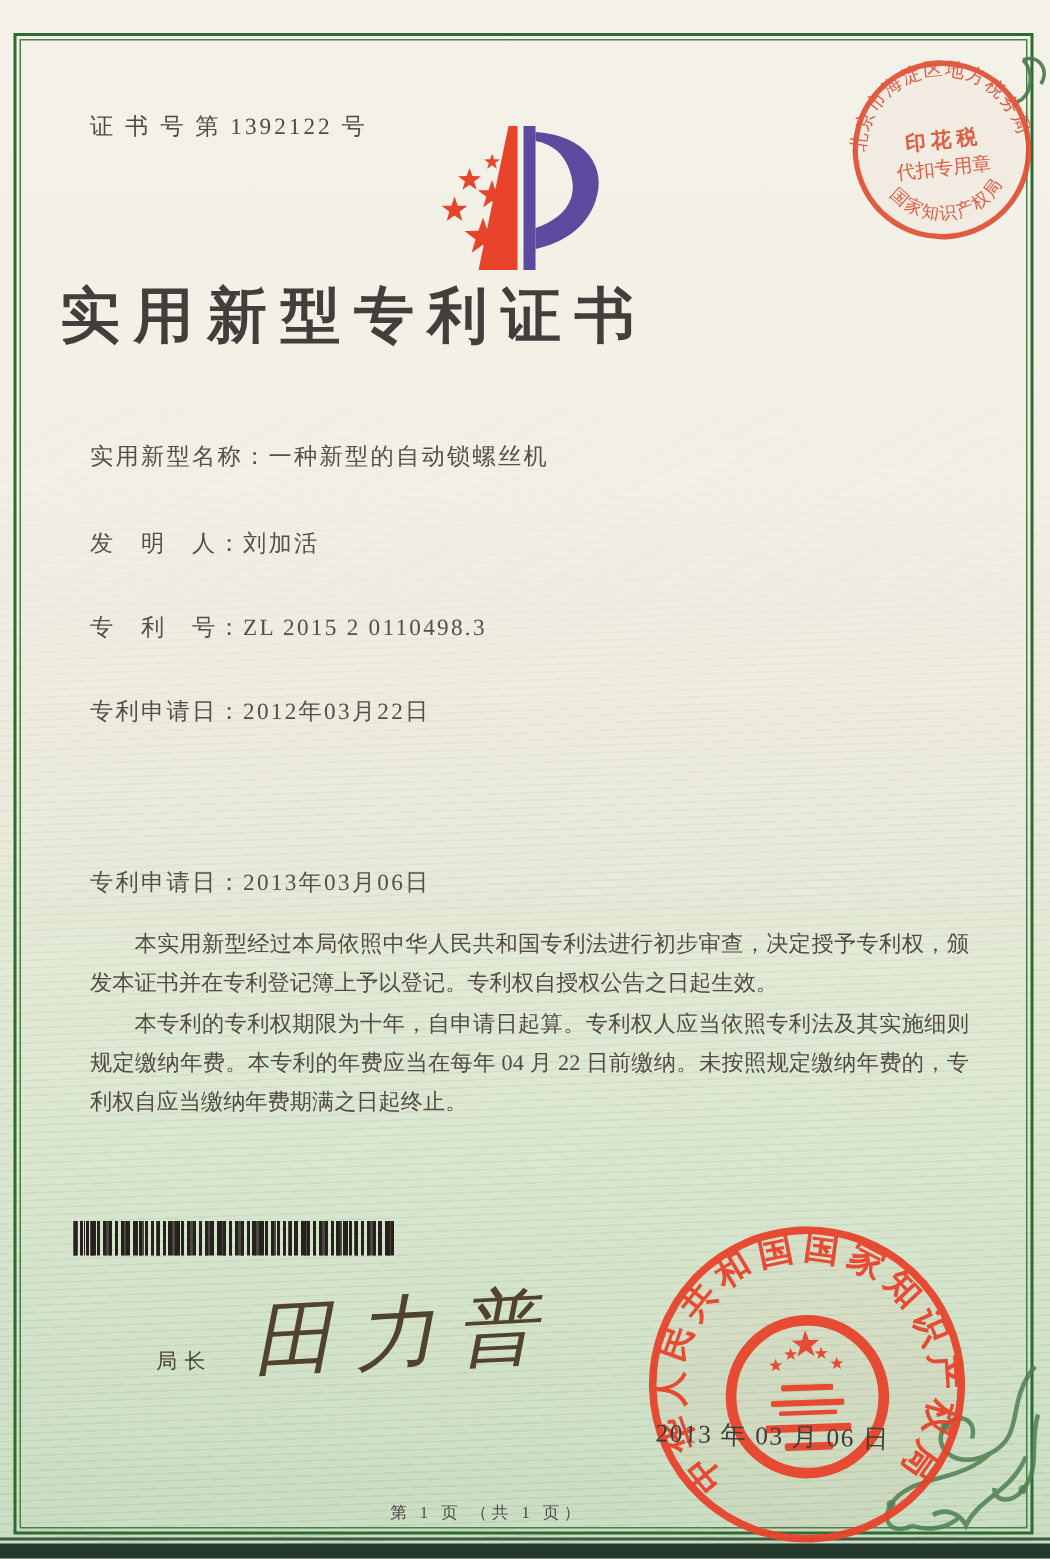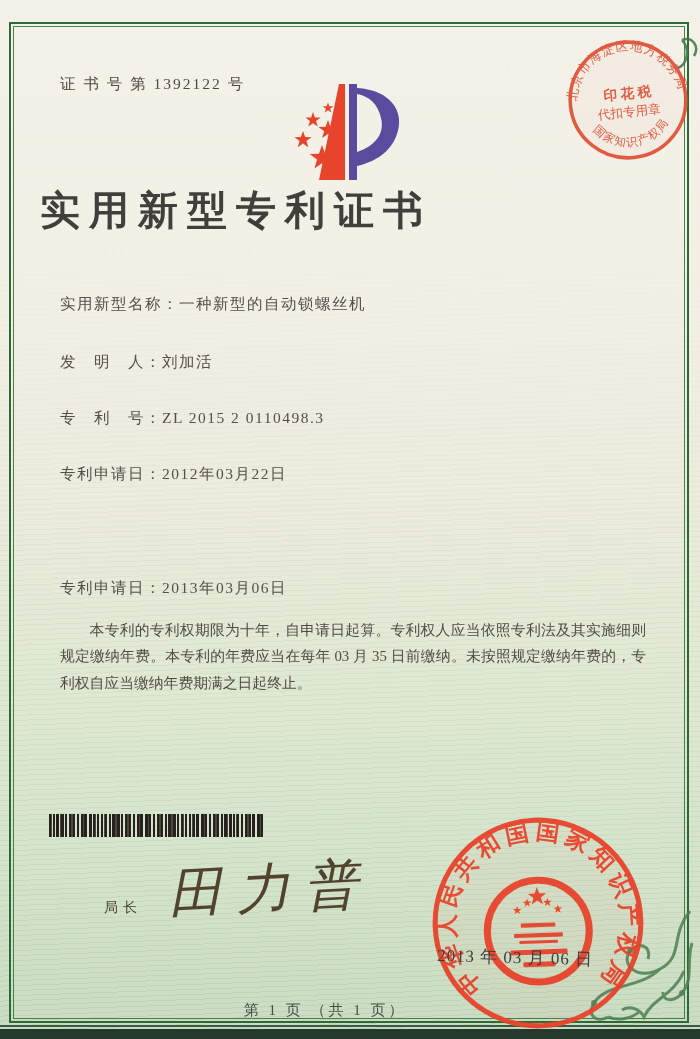--- a/index.html
+++ b/index.html
@@ -43,21 +43,21 @@
 
   .sig-label{position:absolute;left:104px;top:899px;font-size:14px;letter-spacing:5px;color:#4a453c;z-index:5;}
   .sig-name{position:absolute;left:168px;top:853px;font-size:54px;color:#52432e;font-style:italic;
     letter-spacing:14px;transform:rotate(-3deg);font-family:"DejaVu Serif",serif;z-index:5;}
 
   .tax-seal{position:absolute;left:557px;top:29px;width:142px;height:142px;z-index:6;transform:rotate(-6deg);opacity:.92;}
   .office-seal{position:absolute;left:426px;top:811px;width:224px;height:224px;z-index:6;transform:rotate(-2deg);opacity:.95;}
   .date-stamp{position:absolute;left:437px;top:946px;font-size:17px;color:#3e3e3c;letter-spacing:1px;
     z-index:7;transform:rotate(1.5deg);white-space:nowrap;}
 
-  .footer{position:absolute;left:0;right:50px;top:1001px;text-align:center;font-size:15px;
+  .footer{position:absolute;left:0;right:50px;top:1001px;text-align:center;font-size:11px;
     letter-spacing:3px;color:#4c4c46;z-index:4;}
 
   .flourish-br{position:absolute;right:6px;bottom:14px;z-index:5;}
   .flourish-tr{position:absolute;right:0;top:34px;z-index:2;}
 
   svg text{font-family:"Liberation Serif",serif;}
 </style>
 </head>
 <body>
 
@@ -116,21 +116,22 @@
     <span>专　利　号：</span><span>ZL 2015 2 0110498.3</span>
   </div>
   <div class="field f3">
     <span>专利申请日：</span><span>2012年03月22日</span>
   </div>
   <div class="field f5">
     <span>专利申请日：</span><span>2013年03月06日</span>
   </div>
 
   <div class="paragraphs">
-    <p>本专利的专利权期限为十年，自申请日起算。专利权人应当依照专利法及其实施细则规定缴纳年费。本专利的年费应当在每年 03 月 35 日前缴纳。未按照规定缴纳年费的，专利权自应当缴纳年费期满之日起终止。</p>
+    <p>本实用新型经过本局依照中华人民共和国专利法进行初步审查，决定授予专利权，颁发本证书并在专利登记簿上予以登记。专利权自授权公告之日起生效。</p>
+    <p>本专利的专利权期限为十年，自申请日起算。专利权人应当依照专利法及其实施细则规定缴纳年费。本专利的年费应当在每年 04 月 22 日前缴纳。未按照规定缴纳年费的，专利权自应当缴纳年费期满之日起终止。</p>
   </div>
 
   <div class="barcode"></div>
 
   <div class="sig-label">局长</div>
   <div class="sig-name">田力普</div>
 
   <svg class="office-seal" viewBox="0 0 220 220">
     <defs>
       <path id="seal-arc" d="M 45,160 A 82,82 0 1 1 175,160"></path>

